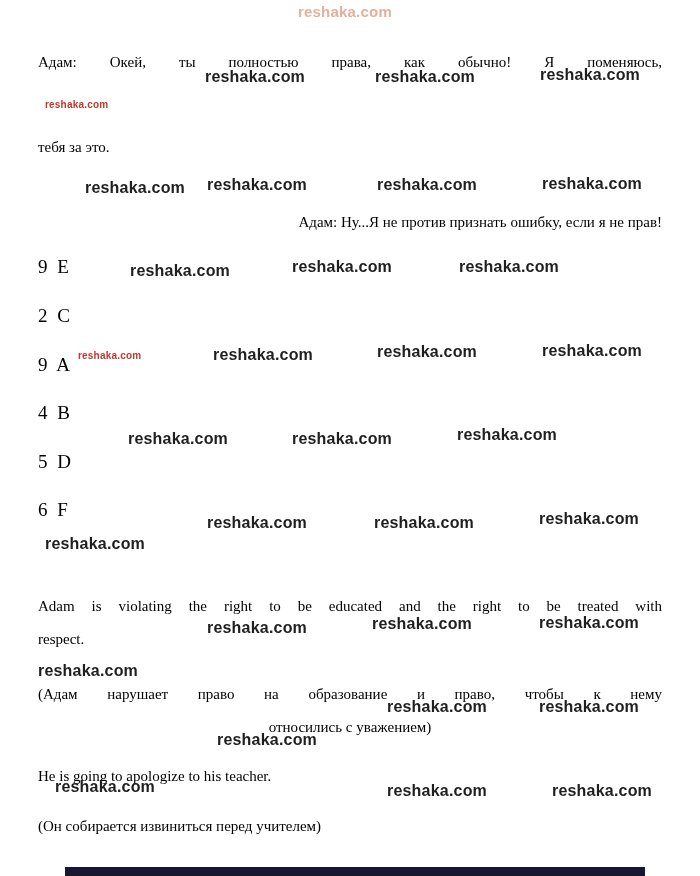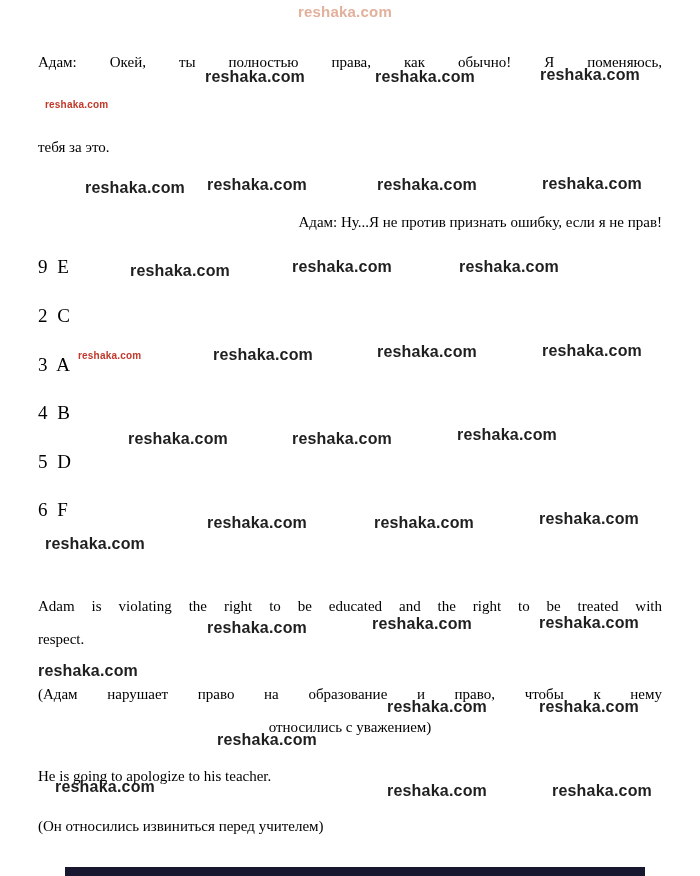--- a/index.html
+++ b/index.html
@@ -76,41 +76,41 @@
   <div class="para" style="top:131px">
     <div class="line">тебя за это.</div>
   </div>
 
   <div class="para" style="top:206px">
     <div class="line" style="text-align:right">Адам: Ну...Я не против признать ошибку, если я не прав!</div>
   </div>
 
   <div class="answer" style="top:256px">9 E</div>
   <div class="answer" style="top:305px">2 C</div>
-  <div class="answer" style="top:354px">3 A</div>
+  <div class="answer" style="top:354px">9 A</div>
   <div class="answer" style="top:402px">4 B</div>
   <div class="answer" style="top:451px">5 D</div>
   <div class="answer" style="top:499px">6 F</div>
 
   <div class="para" style="top:590px">
     <div class="line stretch">Adam is violating the right to be educated and the right to be treated with</div>
     <div class="line" style="text-align:left">respect.</div>
   </div>
 
   <div class="para" style="top:678px">
     <div class="line stretch">(Адам нарушает право на образование и право, чтобы к нему</div>
     <div class="line" style="text-align:center">относились с уважением)</div>
   </div>
 
   <div class="para" style="top:760px">
     <div class="line" style="text-align:left">He is going to apologize to his teacher.</div>
   </div>
 
   <div class="para" style="top:810px">
-    <div class="line" style="text-align:left">(Он относились извиниться перед учителем)</div>
+    <div class="line" style="text-align:left">(Он собирается извиниться перед учителем)</div>
   </div>
 
   <span class="wm top" style="left:298px;top:3px">reshaka.com</span>
 
   <span class="wm" style="left:205px;top:68px">reshaka.com</span>
   <span class="wm" style="left:375px;top:68px">reshaka.com</span>
   <span class="wm" style="left:540px;top:66px">reshaka.com</span>
 
   <span class="wm" style="left:85px;top:179px">reshaka.com</span>
   <span class="wm" style="left:207px;top:176px">reshaka.com</span>

